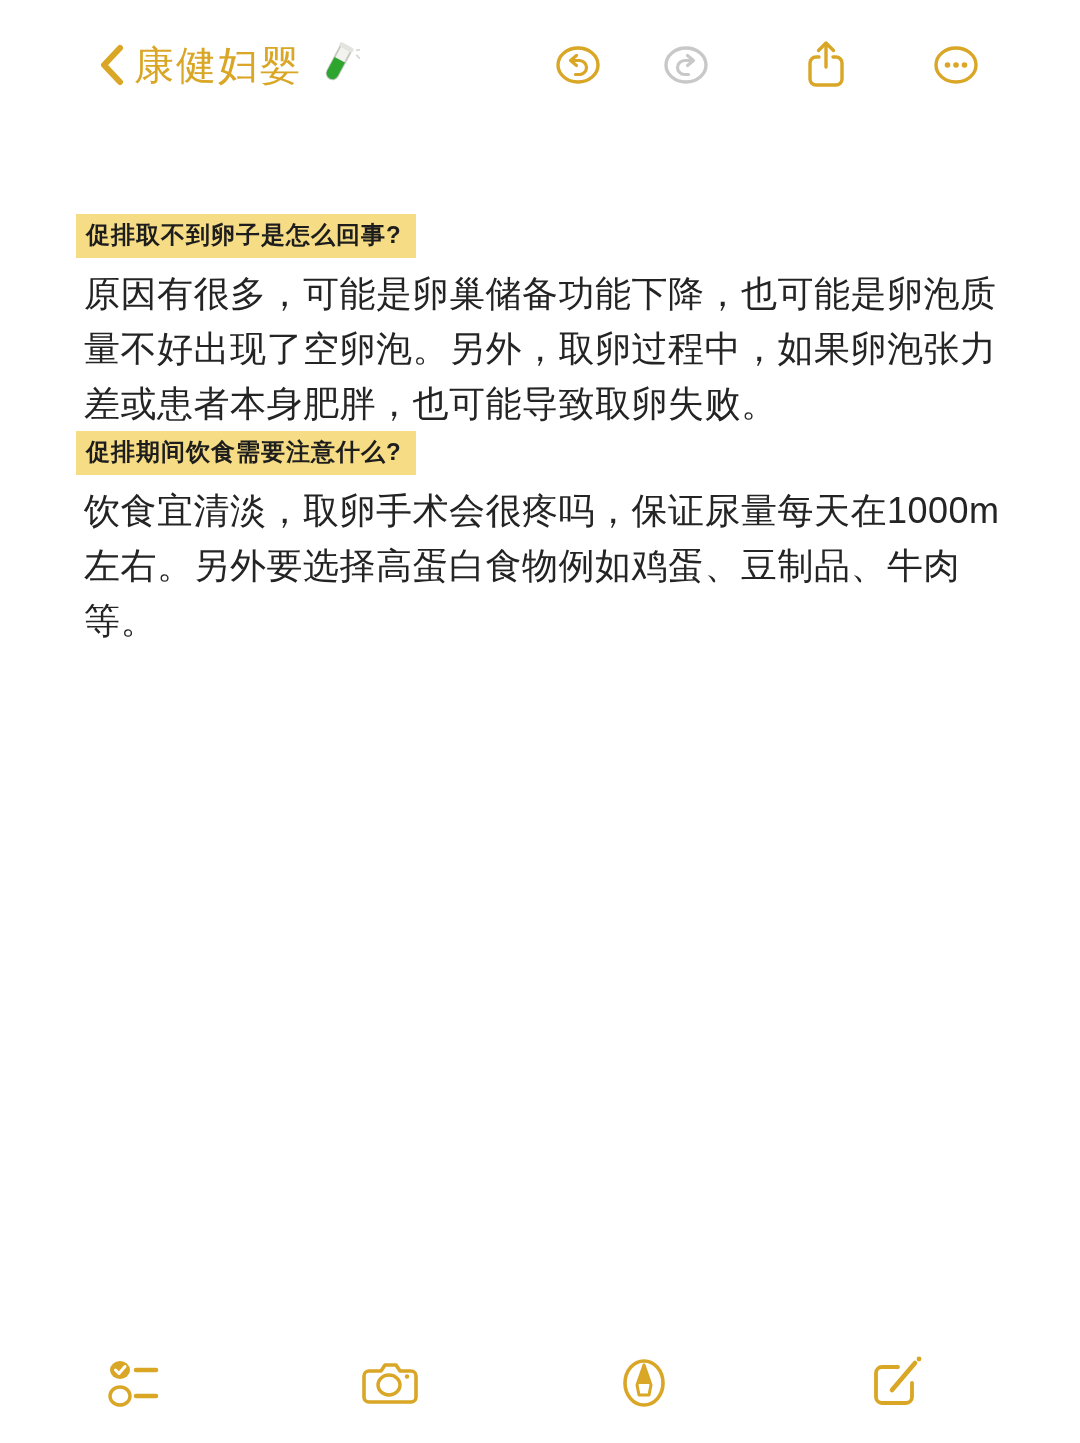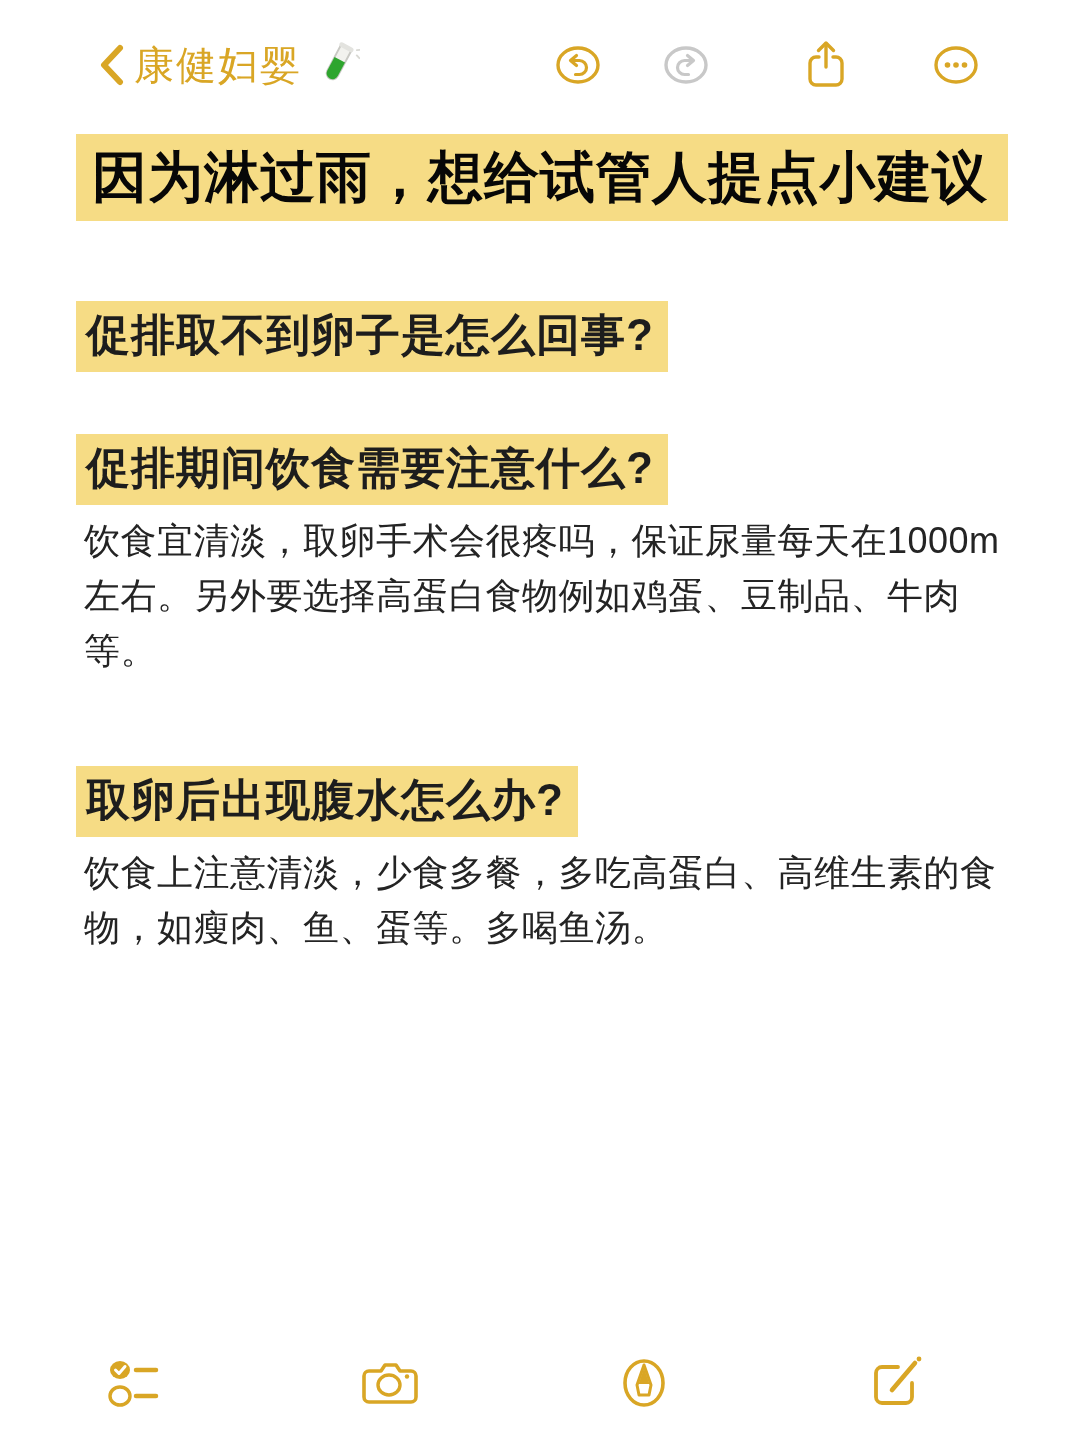--- a/index.html
+++ b/index.html
@@ -56,37 +56,37 @@
   }
   .note-title {
     font-size: 55px;
     line-height: 1.5;
     font-weight: 800;
     color: #070707;
     padding: 2px 20px 2px 16px;
     letter-spacing: 1px;
   }
   .q {
-    font-size: 44px;
+    font-size: 24px;
     font-weight: 600;
     color: #1d1d1d;
     padding: 5px 14px 7px 10px;
     letter-spacing: 1px;
   }
   .a {
     font-size: 36px;
     font-weight: 500;
     line-height: 55px;
     color: #242424;
     letter-spacing: 0.5px;
     margin-top: 8px;
     padding-left: 8px;
   }
   .sec-1 { margin-top: 80px; }
-  .sec-2 { margin-top: 62px; }
+  .sec-2 { }
   .sec-3 { margin-top: 88px; }
   .sec-4 { margin-top: 48px; }
 
   .u-dash {
     padding-bottom: 8px;
     background-image: repeating-linear-gradient(to right,
       var(--underline, #EBB62F) 0 21px, transparent 21px 41px);
     background-size: calc(100% - 10px) 7px;
     background-repeat: no-repeat;
     background-position: 4px 100%;
@@ -143,38 +143,34 @@
       <ellipse cx="28" cy="28" rx="20" ry="17" fill="none" stroke="#D9A625" stroke-width="3.4"></ellipse>
       <circle cx="19.5" cy="28" r="2.8" fill="#D9A625"></circle>
       <circle cx="28" cy="28" r="2.8" fill="#D9A625"></circle>
       <circle cx="36.5" cy="28" r="2.8" fill="#D9A625"></circle>
     </svg>
   </div>
 </header>
 
 <main class="note">
 
-  <h1 class="hl note-title">因为淋过雨，想给试管人提点小建议</h1>
 
   <section class="sec-1">
     <h2 class="hl q">促排取不到卵子是怎么回事?</h2>
+    <p class="a">原因有很多，可能是卵巢储备功能下降，也可能是卵泡质量不好出现了空卵泡。另外，取卵过程中，如果卵泡张力差或患者本身肥胖，也可能导致取卵失败。</p>
   </section>
 
   <section class="sec-2">
     <h2 class="hl q">促排期间饮食需要注意什么?</h2>
     <p class="a">饮食宜清淡，取卵手术会很疼吗，保证尿量每天在1000m左右。另外要选择高蛋白食物例如鸡蛋、豆制品、牛肉等。</p>
   </section>
 
   <section class="sec-3">
   </section>
 
-  <section class="sec-4">
-    <h2 class="hl q">取卵后出现腹水怎么办?</h2>
-    <p class="a">饮食上注意清淡，少食多餐，多吃高蛋白、高维生素的食物，如瘦肉、鱼、蛋等。多喝鱼汤。</p>
-  </section>
 
 </main>
 
 <footer class="toolbar">
 
   <svg class="tool-btn" viewBox="0 0 62 62">
     <ellipse cx="14" cy="18" rx="10" ry="9" fill="#D9A625"></ellipse>
     <path d="M9.5 18 l3.5 3.5 6 -7" fill="none" stroke="#ffffff" stroke-width="3" stroke-linecap="round" stroke-linejoin="round"></path>
     <line x1="30" y1="18" x2="50" y2="18" stroke="#D9A625" stroke-width="4.5" stroke-linecap="round"></line>
     <ellipse cx="14" cy="44" rx="10" ry="9" fill="none" stroke="#D9A625" stroke-width="3.4"></ellipse>

